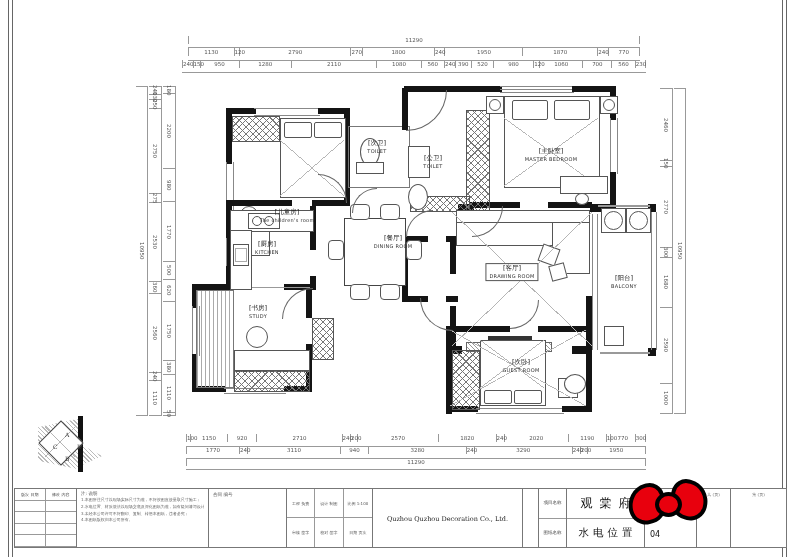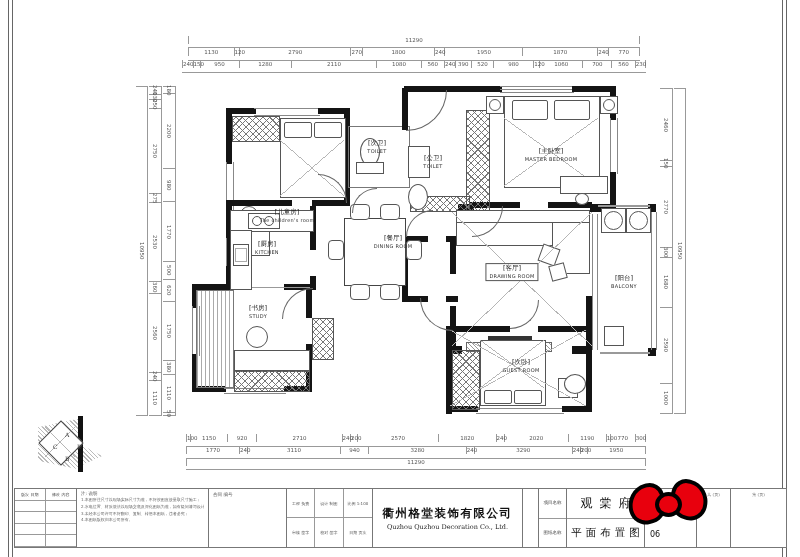--- a/index.html
+++ b/index.html
@@ -424,35 +424,34 @@
   </div>
   <div class="tbc infogrid" id="tb-info" style="width:86px">
         <span>工程 负责</span>
         <span>设计 制图</span>
         <span>比例 1:100</span>
         <span>审核 签字</span>
         <span>校对 签字</span>
         <span>日期 页次</span>
       </div>
   <div class="tbc company" style="width:150px">
-    <div class="cn">衢州格堂装饰有限公司</div>
     <div class="en">Quzhou Quzhou Decoration Co., Ltd.</div>
   </div>
   <div class="tbc" style="width:16px"></div>
   <div class="tbc fldcol" id="tb-fields" style="width:28px">
         <div>项目名称</div>
         <div>图纸名称</div>
       </div>
   <div class="tbc valcol" style="width:78px">
     <div class="proj">观棠府</div>
-    <div class="dwg">平面布置图</div>
+    <div class="dwg">水电位置</div>
   </div>
   <div class="tbc shcol" id="tb-s0" style="width:52px">
         <div class="hd">图号 (张次)</div>
-        <div class="vv">06</div>
+        <div class="vv">04</div>
       </div>
   <div class="tbc shcol" id="tb-s1" style="width:34px">
         <div class="hd">共 (页)</div>
       </div>
   <div class="tbc shcol" id="tb-s2" style="flex:1;border-right:none">
         <div class="hd">第 (页)</div>
       </div>
 </div>
 
 <div id="bow">

